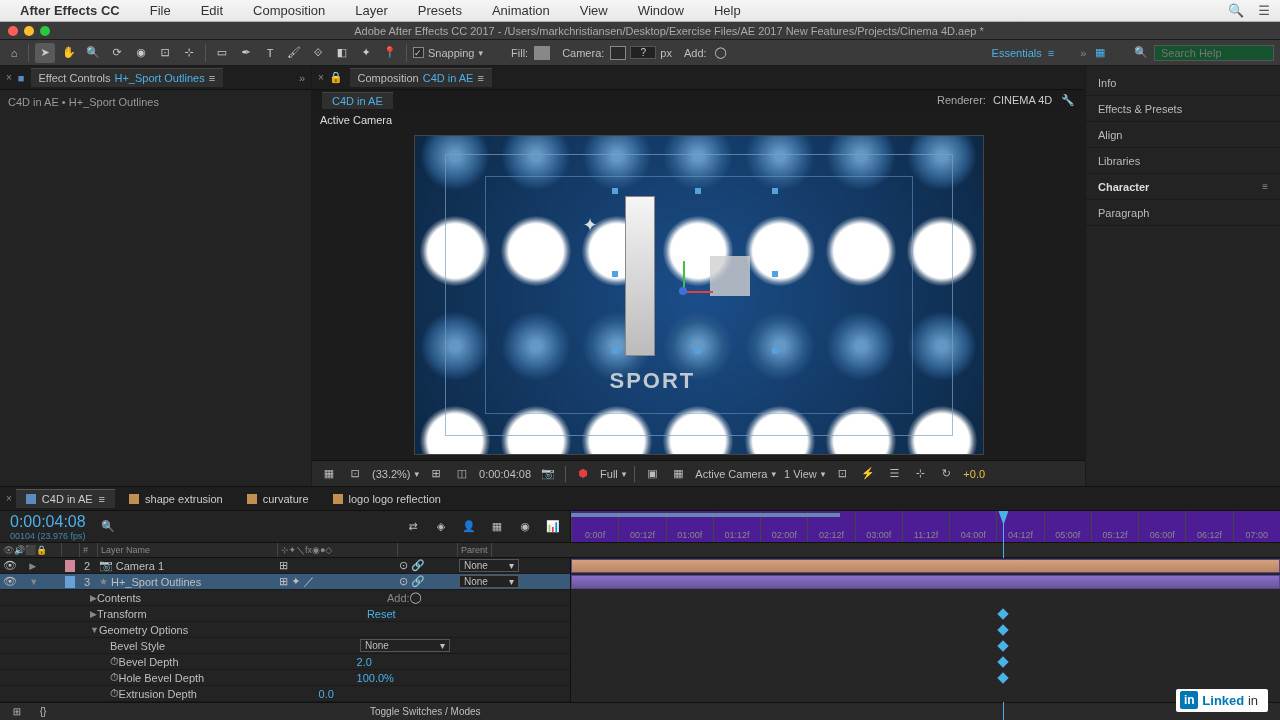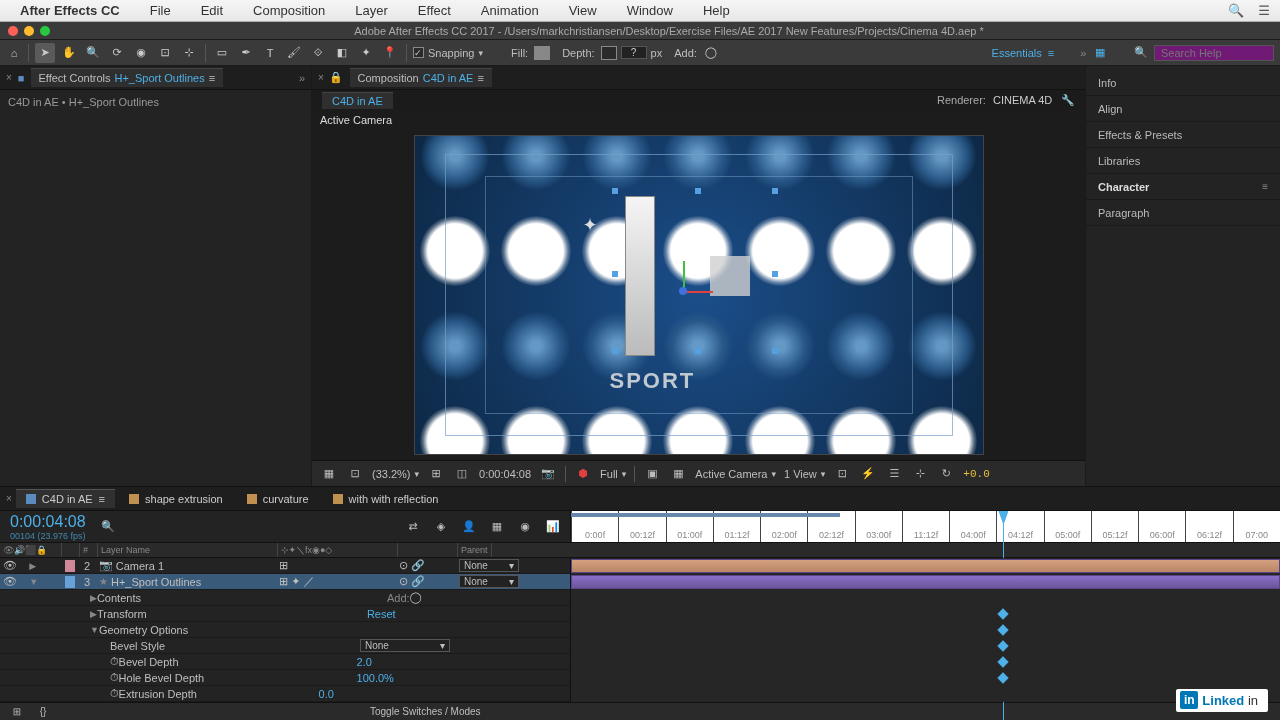--- a/index.html
+++ b/index.html
@@ -26,21 +26,21 @@
 .tool-sep { width: 1px; height: 18px; background: #555; margin: 0 2px; }
 .tool-check { display: flex; align-items: center; gap: 4px; }
 .tool-check .cb { width: 11px; height: 11px; border: 1px solid #888; background: #2a2a2a; }
 .tool-check .cb.on::after { content:"✓"; font-size: 9px; position: relative; top:-2px; left: 0px; color:#ccc;}
 .fill-box { width: 16px; height: 14px; border: 1px solid #888; background: #888; margin-left: 2px; }
 .stroke-box { width: 16px; height: 14px; border: 1px solid #888; background: #2a2a2a; margin-left: 2px; }
 .px-in { width: 26px; background: #222; border: 1px solid #555; color: #ccc; font-size: 10px; text-align:center; }
 .workspace-dd { color: #4db0e8; margin-left:auto; display:flex; align-items:center; gap:6px;}
 .chev { font-size: 9px; }
 .search-row { display:flex; align-items:center; gap:6px; margin-left:20px;}
-.search-in { background: #701a75; border:1px solid #555; color:#999; padding:1px 6px; width:120px; font-size:11px;}
+.search-in { background: #14532d; border:1px solid #555; color:#999; padding:1px 6px; width:120px; font-size:11px;}
 .icon-sm { width:16px; height:16px; display:inline-flex; align-items:center; justify-content:center; }
 
 
 .main { display: flex; height: 420px; }
 .left-panel { width: 312px; background: #232323; display:flex; flex-direction:column; border-right:1px solid #1a1a1a;}
 .panel-tab-row { height: 24px; background: #1e1e1e; display:flex; align-items:center; padding:0 6px; gap:6px; border-bottom:1px solid #111;}
 .panel-tab { background:#2f2f2f; padding: 3px 8px; border-top:1px solid #444; display:flex; align-items:center; gap:4px;}
 .panel-x { font-size:10px; color:#888; }
 .panel-link { color:#4db0e8; }
 .panel-body { padding: 4px 8px; color:#ccc;}
@@ -73,40 +73,40 @@
 .axis-g { position:absolute; left:268px; top:155px; }
 .axis-x { position:absolute; width:30px; height:2px; background:#e04040; top:0; left:0;}
 .axis-y { position:absolute; width:2px; height:30px; background:#40c040; top:-30px; left:0;}
 .axis-c { position:absolute; width:8px; height:8px; background:#4070e0; border-radius:50%; top:-4px; left:-4px;}
 .anchor-star { position:absolute; left:168px; top:78px; color:#ddd; font-size:18px;}
 
 .viewer-footer { height:26px; background:#2a2a2a; display:flex; align-items:center; gap:8px; padding:0 8px; border-top:1px solid #111;}
 .vf-btn { width:18px; height:18px; display:flex; align-items:center; justify-content:center; color:#bbb;}
 .vf-sep { width:1px; height:16px; background:#555;}
 .vf-dd { display:flex; align-items:center; gap:4px;}
-.vf-yellow { color:#e8c040;font-family:Liberation Mono, monospace; }
+.vf-yellow { color:#e8c040; }
 
 .right-panel { width:195px; background:#232323; border-left:1px solid #1a1a1a; display:flex; flex-direction:column;}
 .rp-tab { height:26px; display:flex; align-items:center; padding:0 12px; border-bottom:1px solid #1a1a1a; color:#bbb; cursor:default;}
 .rp-tab.bold { font-weight:700; color:#ddd;}
 .rp-tab .ham { margin-left:auto; font-size:10px; color:#888;}
 
 
 .timeline { height: 234px; background:#232323; display:flex; flex-direction:column; border-top:1px solid #111;}
 .tl-tab-row { height:24px; background:#1e1e1e; display:flex; align-items:center; padding:0 6px; gap:4px; border-bottom:1px solid #111;}
 .tl-tab { display:flex; align-items:center; gap:6px; padding:3px 10px; color:#ccc;}
 .tl-tab.active { background:#303030; border-top:1px solid #555;}
 .tl-tab .sw { width:10px; height:10px; background:#c09050;}
 .tl-header { height:32px; display:flex; border-bottom:1px solid #111;}
 .tl-header-left { width:570px; display:flex; align-items:center;}
 .tc-box { padding:2px 10px;}
 .timecode { color:#4db0e8; font-size:16px; font-weight:300;}
 .fps-lab { color:#4db0e8; font-size:9px; opacity:.7;}
 .tl-icons-row { margin-left:auto; display:flex; padding:4px 8px; gap:10px;}
-.ruler { flex:1; display:flex; align-items:center; position:relative; background:#ffffff; border-left:1px solid #111;}
+.ruler { flex:1; display:flex; align-items:center; position:relative; background:#4c1d95; border-left:1px solid #111;}
 .tick { flex:1; text-align:center; font-size:9px; color:#888; border-left:1px solid #444; height:100%; display:flex; align-items:flex-end; padding-bottom:2px; justify-content:center;}
 .cti { position:absolute; top:0; bottom:-180px; width:1px; background:#4db0e8; }
 .cti-head { position:absolute; top:0; width:10px; height:14px; background:#4db0e8; left:-5px; clip-path: polygon(0 0, 100% 0, 50% 100%);}
 .work-bar { position:absolute; top:2px; left:0; height:4px; background:#6688aa; }
 
 .tl-cols { height:15px; display:flex; border-bottom:1px solid #111; font-size:9px; color:#888; background:#2a2a2a;}
 .tl-cols > div { border-right:1px solid #444; padding:1px 3px; display:flex; align-items:center;}
 .c-ico { width:62px;} .c-num{width:18px;} .c-name{width:180px;} .c-sw{width:120px;text-align:center;} .c-par{width:110px; flex:0;}
 
 .tl-rows { flex:1; display:flex; }
@@ -140,21 +140,21 @@
 </head>
 <body>
 
 <div class="mac-menu">
   <span class="apple"></span>
   <span class="app-name">After Effects CC</span>
   <span class="m">File</span>
   <span class="m">Edit</span>
   <span class="m">Composition</span>
   <span class="m">Layer</span>
-  <span class="m">Effect</span>
+  <span class="m">Presets</span>
   <span class="m">Animation</span>
   <span class="m">View</span>
   <span class="m">Window</span>
   <span class="m">Help</span>
   <div class="right">
     <span>🔍</span>
     <span>☰</span>
   </div>
 </div>
 
@@ -188,21 +188,21 @@
   <span class="tool-btn">📍</span>
   <div class="tool-sep"></div>
   <div class="tool-check">
     <span class="cb on"></span>
       <span>Snapping</span>
       <span class="chev">▾</span>
   </div>
   <div style="width:20px"></div>
   <span>Fill:</span>
   <span class="fill-box"></span>
-  <span style="margin-left:8px">Depth:</span>
+  <span style="margin-left:8px">Camera:</span>
   <span class="stroke-box"></span>
   <input class="px-in" value="?" style="">
   <span>px</span>
   <span style="margin-left:8px">Add:</span>
   <span class="tool-btn">◯</span>
 
   <div class="workspace-dd">
     <span>Essentials</span>
     <span>≡</span>
     <span style="color:#888; margin-left:20px">»</span>
@@ -352,24 +352,24 @@
       </div>
     </div>
   </div>
 
   <div class="right-panel">
     <div style="height:4px"></div>
     <div class="rp-tab">
         <span>Info</span>
       </div>
     <div class="rp-tab">
+        <span>Effects &amp; Presets</span>
+      </div>
+    <div class="rp-tab">
         <span>Align</span>
-      </div>
-    <div class="rp-tab">
-        <span>Effects &amp; Presets</span>
       </div>
     <div class="rp-tab">
         <span>Libraries</span>
       </div>
     <div class="rp-tab bold">
         <span>Character</span>
         <span class="ham">≡</span>
       </div>
     <div class="rp-tab">
         <span>Paragraph</span>
@@ -388,21 +388,21 @@
     <div class="tl-tab">
         <span class="sw"></span>
         <span>shape extrusion</span>
       </div>
     <div class="tl-tab">
         <span class="sw"></span>
         <span>curvature</span>
       </div>
     <div class="tl-tab">
         <span class="sw"></span>
-        <span>with with reflection</span>
+        <span>logo logo reflection</span>
       </div>
   </div>
 
   <div class="tl-header">
     <div class="tl-header-left">
       <div class="tc-box">
         <div class="timecode">0:00:04:08</div>
         <div class="fps-lab">00104 (23.976 fps)</div>
       </div>
       <span style="margin-left:6px">🔍</span>

